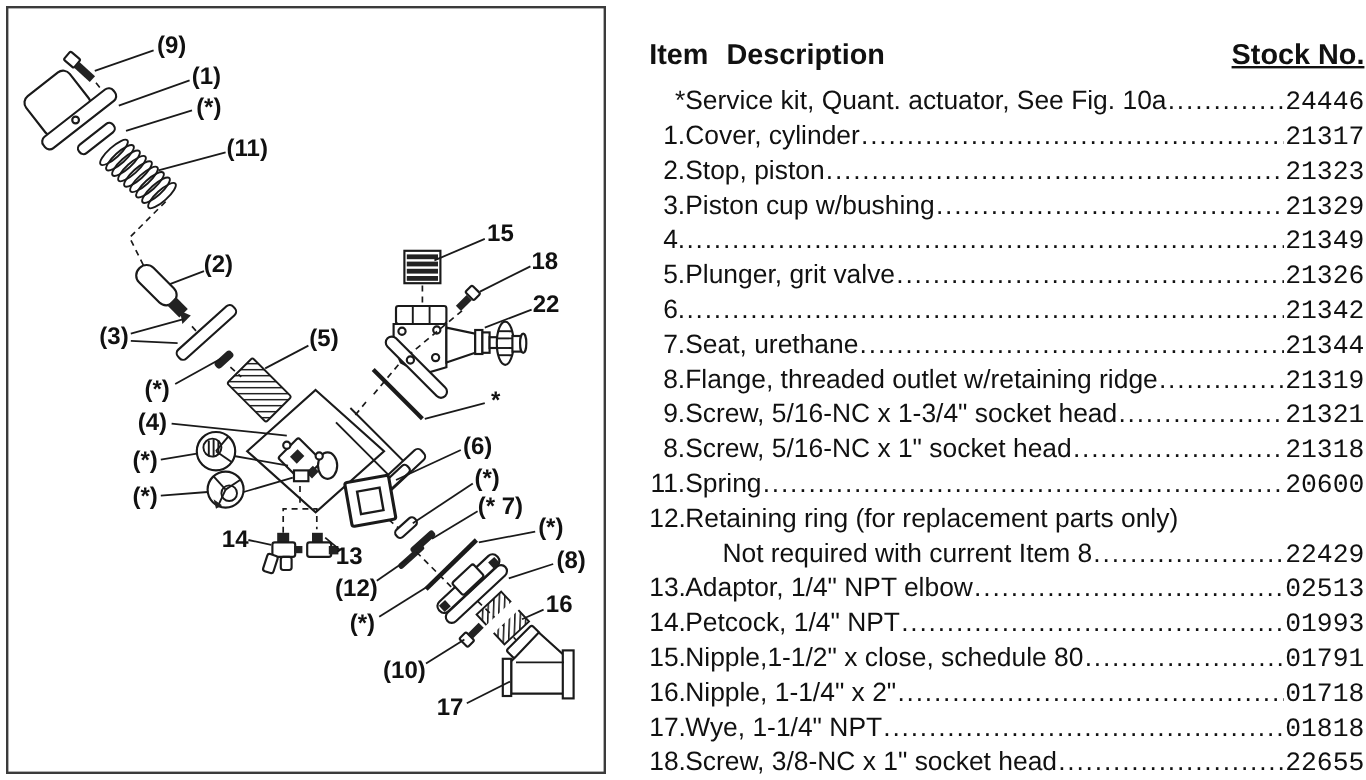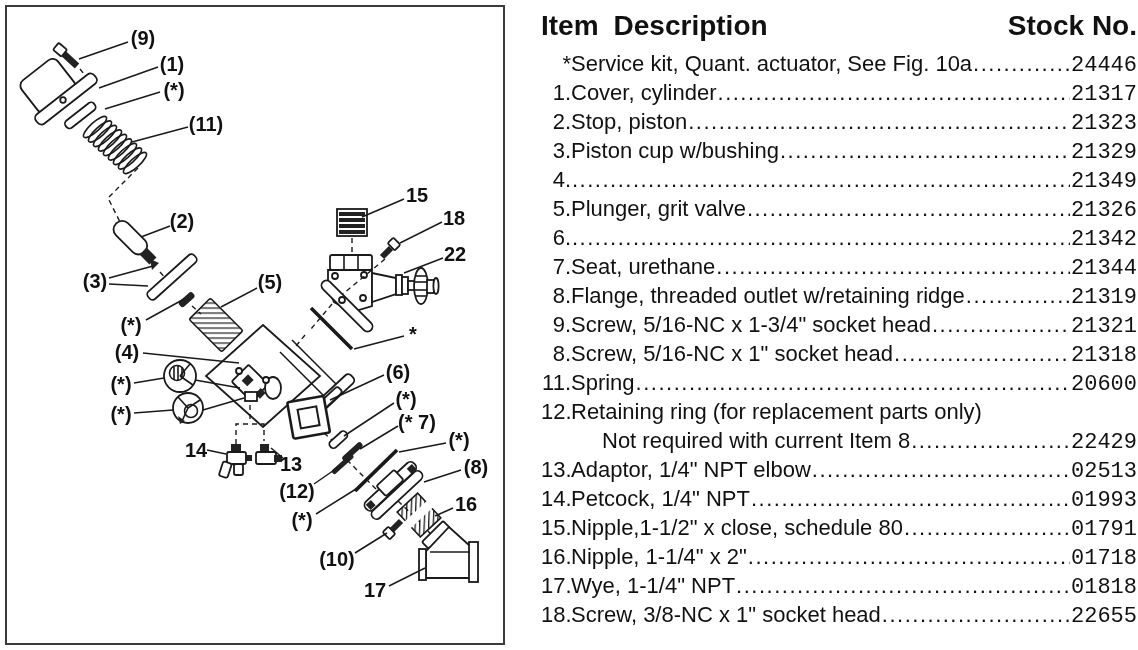--- a/index.html
+++ b/index.html
@@ -7,23 +7,23 @@
     width:1138px;height:650px;position:relative;background:#ffffff;
     font-family:"Liberation Sans",sans-serif;color:#111;overflow:hidden;
   }
   .diagram-panel{
     position:absolute;left:5px;top:5px;width:496px;height:636px;
     border:2.5px solid #3b3b3b;background:#fff;
   }
   .diagram-panel svg{position:absolute;left:0;top:0;}
   
   .parts-list{position:absolute;left:541px;top:12px;width:596px;}
-  .phead{display:flex;align-items:baseline;font-weight:bold;font-size:28px;line-height:28px;}
-  .phead .h-desc{margin-left:15px;}
-  .phead .h-stock{margin-left:auto;}
+  .phead{display:flex;align-items:baseline;font-weight:bold;font-size:24px;line-height:28px;}
+  .phead .h-desc{margin-left:15px;margin-top:20px;}
+  .phead .h-stock{margin-left:auto;text-decoration:underline;}
   .prows{margin-top:9px;}
   .prow{display:flex;align-items:baseline;height:29px;line-height:29px;font-size:22px;white-space:nowrap;}
   .prow .item{flex:none;width:30px;text-align:right;}
   .prow .desc{flex:none;}
   .prow .desc.indent{margin-left:31px;}
   .prow .dots{flex:1 1 auto;overflow:hidden;margin:0 1px;}
   .prow .dots::after{content:"....................................................................................................";letter-spacing:1.5px;}
   .prow .stock{flex:none;font-family:Liberation Mono, monospace;}
   
   .ln{stroke:#1a1a1a;stroke-width:1.6;fill:none;}

